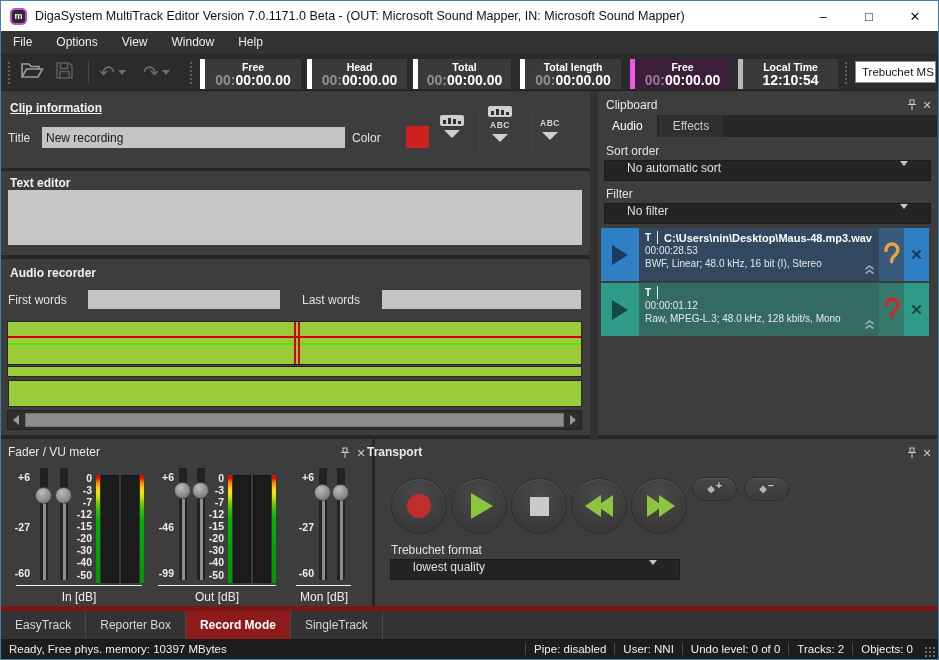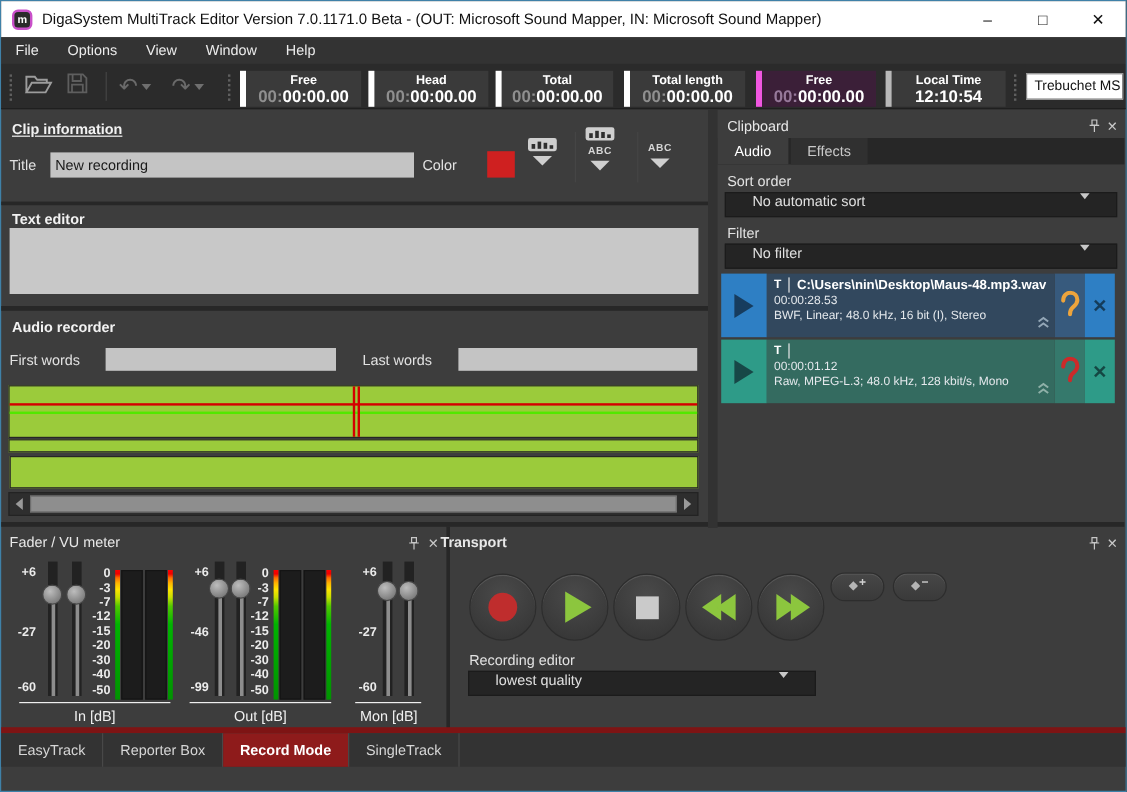--- a/index.html
+++ b/index.html
@@ -458,27 +458,38 @@
       <span class="ff-tri"></span>
     </div>
   <div class="pillbtn" style="left:692px;top:477px;">
     <span class="dia">◆</span>
       <span class="sign">+</span>
   </div>
   <div class="pillbtn" style="left:744px;top:477px;">
     <span class="dia">◆</span>
       <span class="sign">−</span>
   </div>
-  <div class="abs plabel" style="left:391px;top:543px;">Recording editor</div>
+  <div class="abs plabel" style="left:391px;top:543px;">Trebuchet format</div>
   <div class="ddown abs" style="left:390px;top:559px;width:290px;height:21px;">
     <span>lowest quality</span>
       <span class="caret"></span>
   </div>
 
   <div class="redsep" style="top:606px;"></div>
   <div class="tabbar" style="top:611px;">
     <div class="btab">EasyTrack</div>
     <div class="btab">Reporter Box</div>
     <div class="btab active">Record Mode</div>
     <div class="btab">SingleTrack</div>
   </div>
+  <div class="statusbar" style="top:639px;height:20px;">
+    <div style="padding-left:8px;white-space:nowrap;">Ready, Free phys. memory: 10397 MBytes</div>
+    <div style="margin-left:auto;display:flex;align-items:center;height:100%;">
+      <div class="seg">Pipe: disabled</div>
+      <div class="seg">User: NNI</div>
+      <div class="seg">Undo level: 0 of 0</div>
+      <div class="seg">Tracks: 2</div>
+      <div class="seg">Objects: 0</div>
+      <div class="gripdots"></div>
+    </div>
+  </div>
 
 </div>
 
 </body></html>

